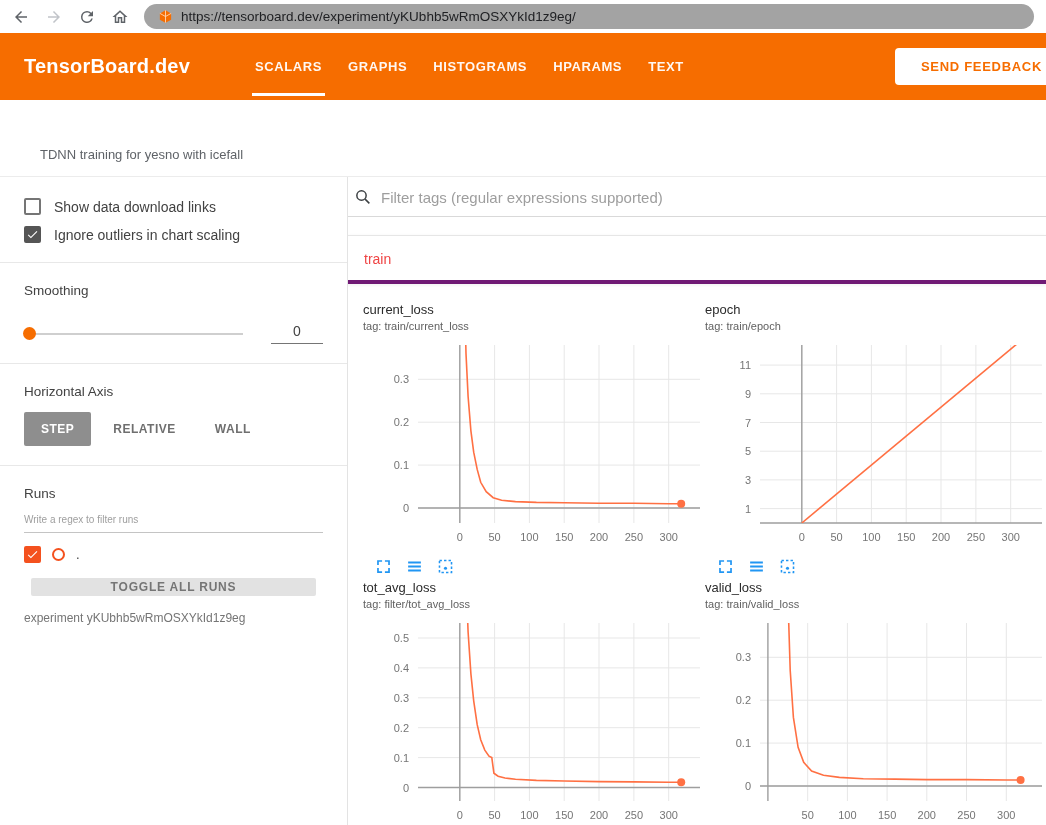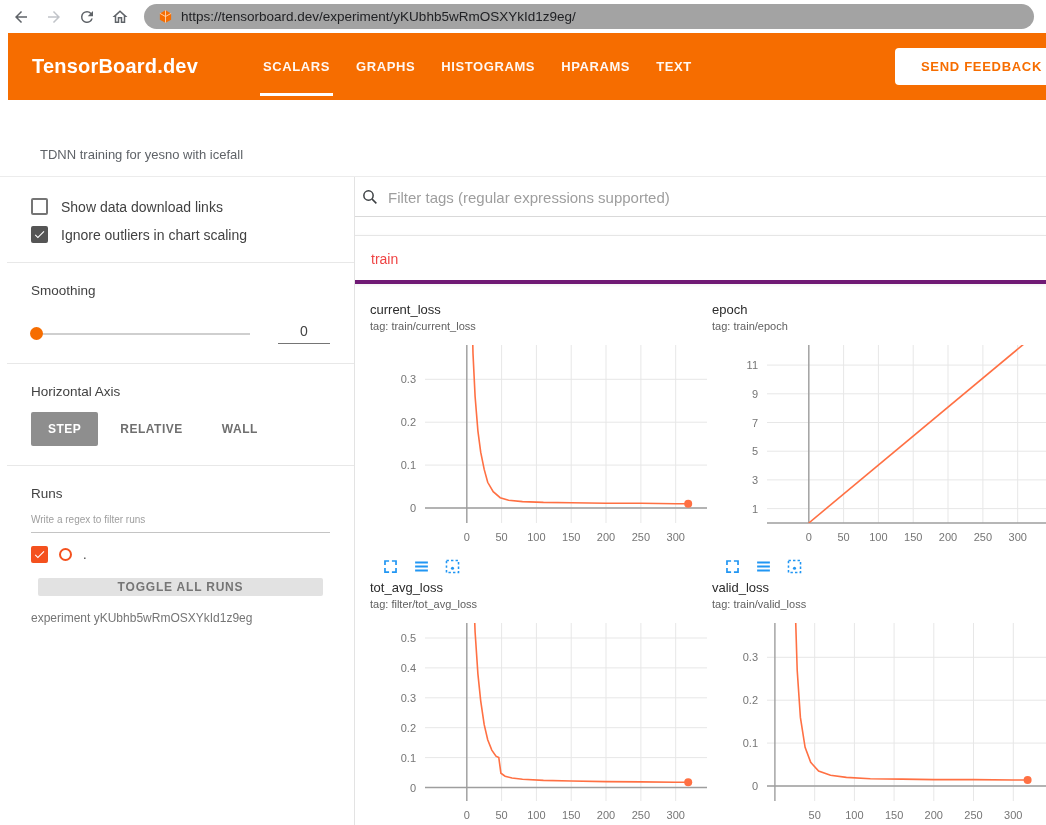--- a/index.html
+++ b/index.html
@@ -8,39 +8,39 @@
 
   
   .browser-bar{ height:33px; display:flex; align-items:center; gap:15px;
     padding:0 12px 0 12px; background:#fff; }
   .nav-icon{ width:18px; height:18px; display:inline-flex; flex:none; cursor:pointer; }
   .url-pill{ flex:1; height:25px; background:#a3a3a3; border-radius:13px;
     display:flex; align-items:center; gap:8px; padding:0 14px; min-width:0; }
   .url-text{ font-size:13.5px; color:#202124; white-space:nowrap; overflow:hidden; }
 
   
-  .tb-header{ height:67px; background:#f66d00; display:flex; align-items:stretch; padding-left:24px;margin-left:8px; }
+  .tb-header{ height:67px; background:#f66d00; display:flex; align-items:stretch; padding-left:24px; }
   .brand{ font-size:20px; font-weight:700; color:#fff; align-self:center; letter-spacing:0.2px; }
   .tabs{ display:flex; margin-left:52px; }
   .tab{ position:relative; display:flex; align-items:center; padding:0 13px; cursor:pointer;
     font-size:13px; font-weight:600; letter-spacing:0.6px; color:rgba(255,255,255,0.95); }
   .tab.active::after{ content:""; position:absolute; left:10px; right:10px; bottom:4px;
     height:3px; background:#fff; }
   .feedback-btn{ margin-left:auto; margin-right:-22px; align-self:center; flex:none;
     background:#fff; color:#f66d00; border:none; border-radius:4px; height:37px;
     padding:0 26px; font-size:13px; font-weight:700; letter-spacing:0.7px;
     font-family:inherit; cursor:pointer; }
 
   
   .subheader{ height:77px; display:flex; align-items:flex-end;
     padding:0 24px 14px 40px; border-bottom:1px solid #ececec; }
   .subtitle{ font-size:13px; color:#5f6368; }
 
   
-  .content{ display:flex; height:648px; overflow:hidden;margin-left:7px; }
+  .content{ display:flex; height:648px; overflow:hidden; }
 
   
   .sidebar{ width:348px; flex:none; border-right:1px solid #e3e3e3;
     padding:21px 24px 0 24px; overflow:hidden; }
   .cb-row{ display:flex; align-items:center; gap:13px; margin-bottom:11px; cursor:pointer; }
   .cb{ width:17px; height:17px; flex:none; border:2px solid #757575; border-radius:2px;
     background:#fff; display:flex; align-items:center; justify-content:center; }
   .cb.checked-dark{ background:#555; border-color:#555; }
   .cb.checked-run{ background:#f4511e; border-color:#f4511e; }
   .cb svg{ width:13px; height:13px; }

